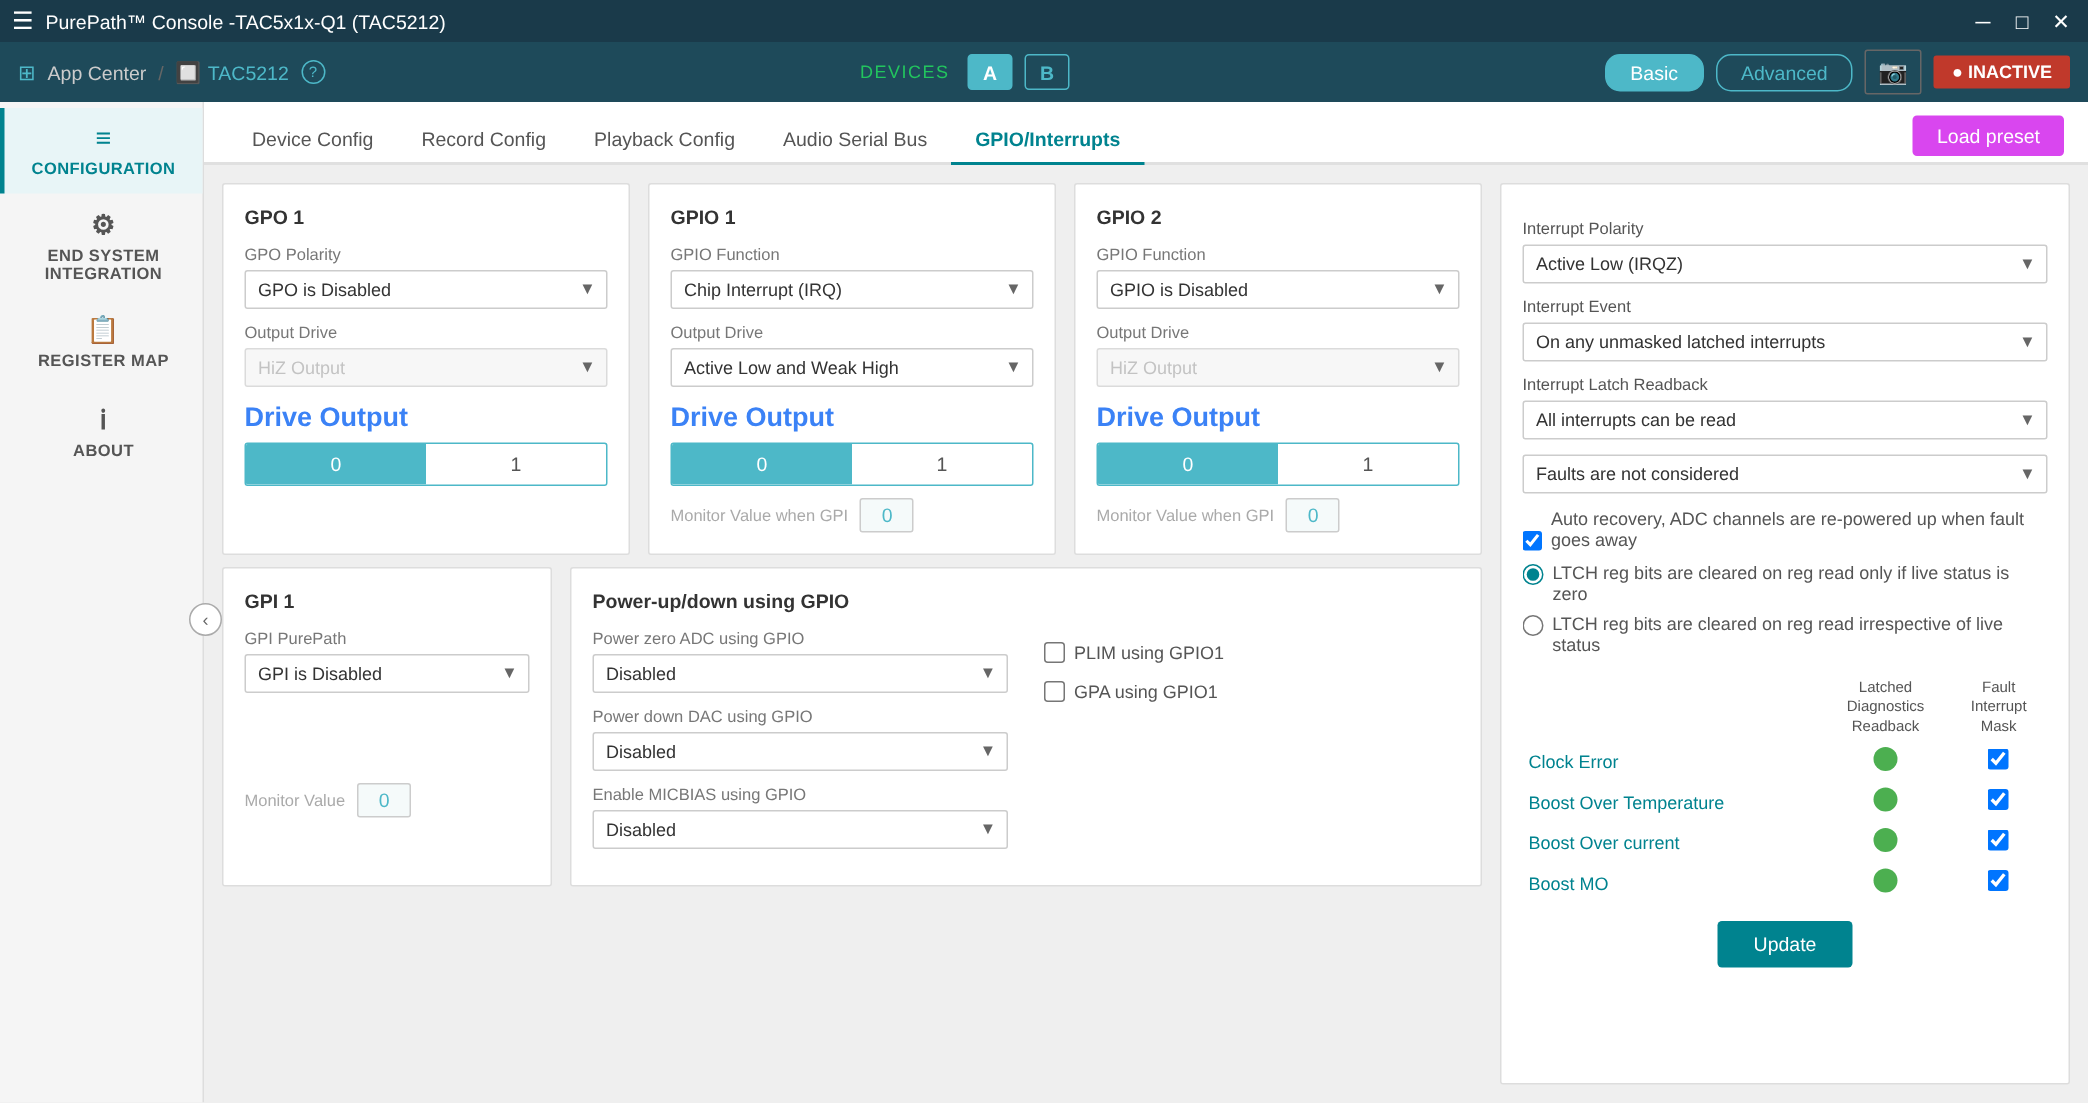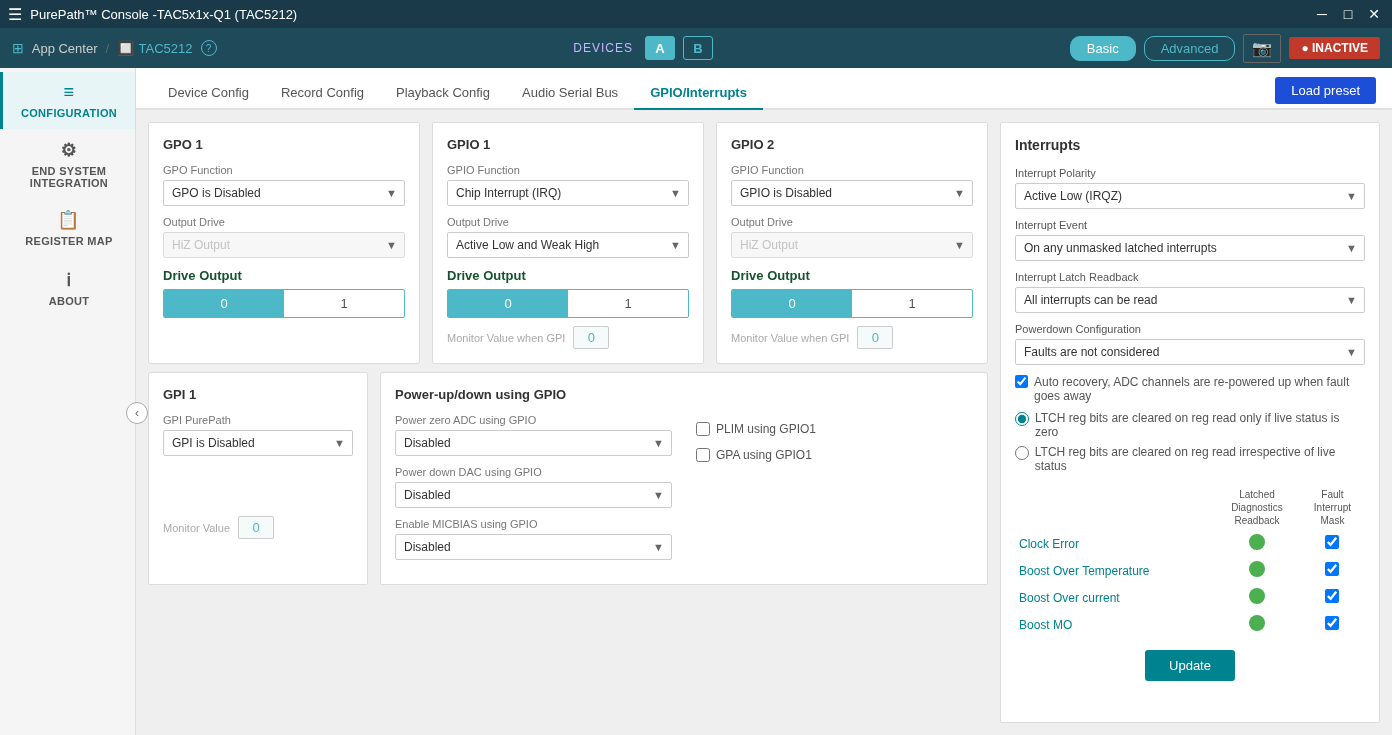--- a/index.html
+++ b/index.html
@@ -27,21 +27,21 @@
       display: flex;
       align-items: center;
       padding: 0 12px;
       gap: 12px;
     }
     .top-nav-left { display: flex; align-items: center; gap: 8px; color: #ccc; font-size: 13px; }
     .top-nav-sep { color: #666; }
     .top-nav-link { color: #ccc; cursor: pointer; display: flex; align-items: center; gap: 4px; }
     .top-nav-device { color: #4db8c8; cursor: pointer; display: flex; align-items: center; gap: 4px; font-weight: 500; }
     .top-nav-center { flex: 1; display: flex; align-items: center; justify-content: center; gap: 8px; }
-    .device-label { color: #c4b5fd; font-size: 12px; margin-right: 4px; letter-spacing: 1px; }
+    .device-label { color: #22c55e; font-size: 12px; margin-right: 4px; letter-spacing: 1px; }
     .device-btn {
       width: 30px; height: 24px;
       border: 1.5px solid #4db8c8;
       color: #4db8c8;
       background: transparent;
       border-radius: 3px;
       cursor: pointer;
       font-weight: bold;
       font-size: 13px;
     }
@@ -121,21 +121,21 @@
       padding: 8px 16px;
       font-size: 13px;
       color: #555;
       cursor: pointer;
       border-bottom: 2px solid transparent;
       margin-bottom: -2px;
       white-space: nowrap;
     }
     .tab.active { color: #00838f; border-bottom: 2px solid #00838f; font-weight: 600; }
     .load-preset-btn {
-      background: #1d4ed8;
+      background: #d946ef;
       color: #fff;
       border: none;
       padding: 6px 16px;
       border-radius: 3px;
       cursor: pointer;
       font-size: 13px;
       margin-bottom: 4px;
     }
 
     
@@ -174,21 +174,21 @@
     }
     select:disabled { background: #f5f5f5; color: #aaa; }
     .select-arrow {
       position: absolute;
       right: 8px; top: 50%;
       transform: translateY(-50%);
       color: #666;
       pointer-events: none;
       font-size: 11px;
     }
-    .drive-output-label { font-size: 13px; font-weight: 600; color: #14532d; margin: 8px 0 6px 0; }
+    .drive-output-label { font-size: 18px; font-weight: 600; color: #3b82f6; margin: 8px 0 6px 0; }
     .toggle-row { display: flex; border: 1px solid #4db8c8; border-radius: 2px; overflow: hidden; margin-bottom: 8px; }
     .toggle-opt {
       flex: 1; text-align: center; padding: 6px 0; font-size: 13px; cursor: pointer; color: #555;
     }
     .toggle-opt.selected { background: #4db8c8; color: #fff; }
     .monitor-row { display: flex; align-items: center; gap: 8px; margin-top: 4px; }
     .monitor-label { font-size: 11px; color: #aaa; }
     .monitor-value {
       border: 1px solid #ccc; border-radius: 2px; background: #f5fafa;
       color: #4db8c8; font-size: 13px; padding: 3px 8px; min-width: 36px; text-align: center;
@@ -212,21 +212,21 @@
       width: 380px;
       background: #fff;
       border: 1px solid #ddd;
       border-radius: 2px;
       padding: 14px;
       overflow-y: auto;
       flex-shrink: 0;
     }
     .interrupts-title { font-size: 14px; font-weight: 600; color: #333; margin-bottom: 14px; }
     .int-field-label { font-size: 11px; color: #555; margin-bottom: 4px; margin-top: 10px; }
-    .checkbox-row-sm { display: flex; align-items: flex-start; gap: 6px; margin: 8px 0; font-size: 12px; color: #555; }
+    .checkbox-row-sm { display: flex; align-items: flex-end; gap: 6px; margin: 8px 0; font-size: 12px; color: #555; }
     input[type=checkbox].sm { width: 13px; height: 13px; }
     .radio-row { display: flex; align-items: flex-start; gap: 6px; margin: 6px 0; font-size: 12px; color: #555; cursor: pointer; }
     input[type=radio] { width: 14px; height: 14px; margin-top: 1px; cursor: pointer; accent-color: #00838f; }
 
     
     .diag-table { width: 100%; margin-top: 12px; border-collapse: collapse; }
     .diag-table th { font-size: 11px; color: #555; font-weight: 400; text-align: center; padding: 3px 4px; }
     .diag-table th:first-child { text-align: left; }
     .diag-table td { padding: 4px 4px; font-size: 12px; text-align: center; }
     .diag-table td:first-child { text-align: left; color: #00838f; font-size: 12px; }
@@ -329,21 +329,21 @@
     </div>
 
     <div class="content-area">
 
       <div class="panels-area">
 
         <div class="panels-row">
 
           <div class="panel">
             <div class="panel-title">GPO 1</div>
-            <div class="field-label">GPO Function</div>
+            <div class="field-label">GPO Polarity</div>
             <div class="select-wrap">
               <select>
                 <option>GPO is Disabled</option>
                 <option>Drive Output</option>
                 <option>Chip Interrupt (IRQ)</option>
               </select>
               <span class="select-arrow">▼</span>
             </div>
             <div class="field-label">Output Drive</div>
             <div class="select-wrap">
@@ -480,21 +480,20 @@
                   <input type="checkbox" style="">
                   <span>GPA using GPIO1</span>
                 </div>
               </div>
             </div>
           </div>
         </div>
       </div>
 
       <div class="interrupts-panel">
-        <div class="interrupts-title">Interrupts</div>
 
         <div class="int-field-label">Interrupt Polarity</div>
         <div class="select-wrap">
           <select>
             <option selected="">Active Low (IRQZ)</option>
             <option>Active High</option>
           </select>
           <span class="select-arrow">▼</span>
         </div>
 
@@ -509,21 +508,20 @@
 
         <div class="int-field-label">Interrupt Latch Readback</div>
         <div class="select-wrap">
           <select>
             <option selected="">All interrupts can be read</option>
             <option>Only latched can be read</option>
           </select>
           <span class="select-arrow">▼</span>
         </div>
 
-        <div class="int-field-label">Powerdown Configuration</div>
         <div class="select-wrap">
           <select>
             <option selected="">Faults are not considered</option>
             <option>Faults are considered</option>
           </select>
           <span class="select-arrow">▼</span>
         </div>
 
         <div class="checkbox-row-sm">
           <input type="checkbox" class="sm" checked="" style="">

